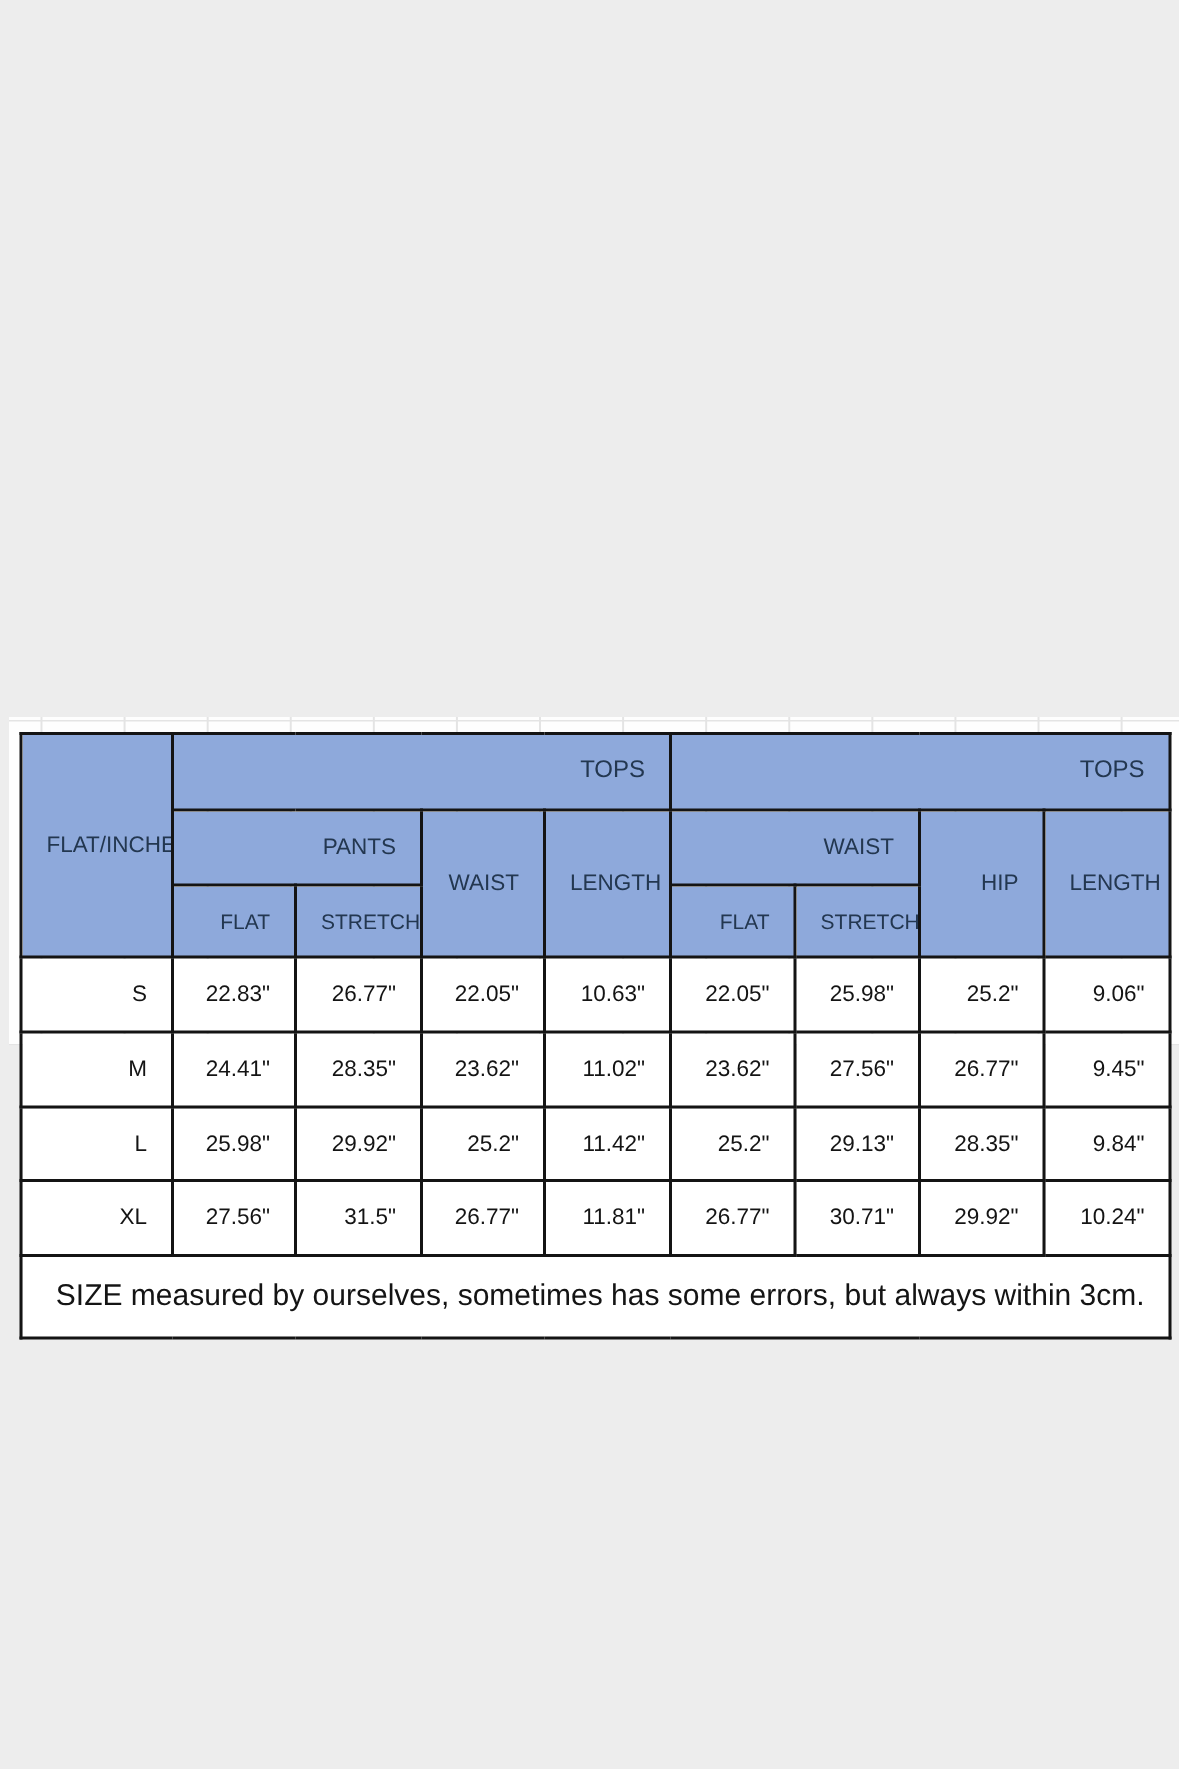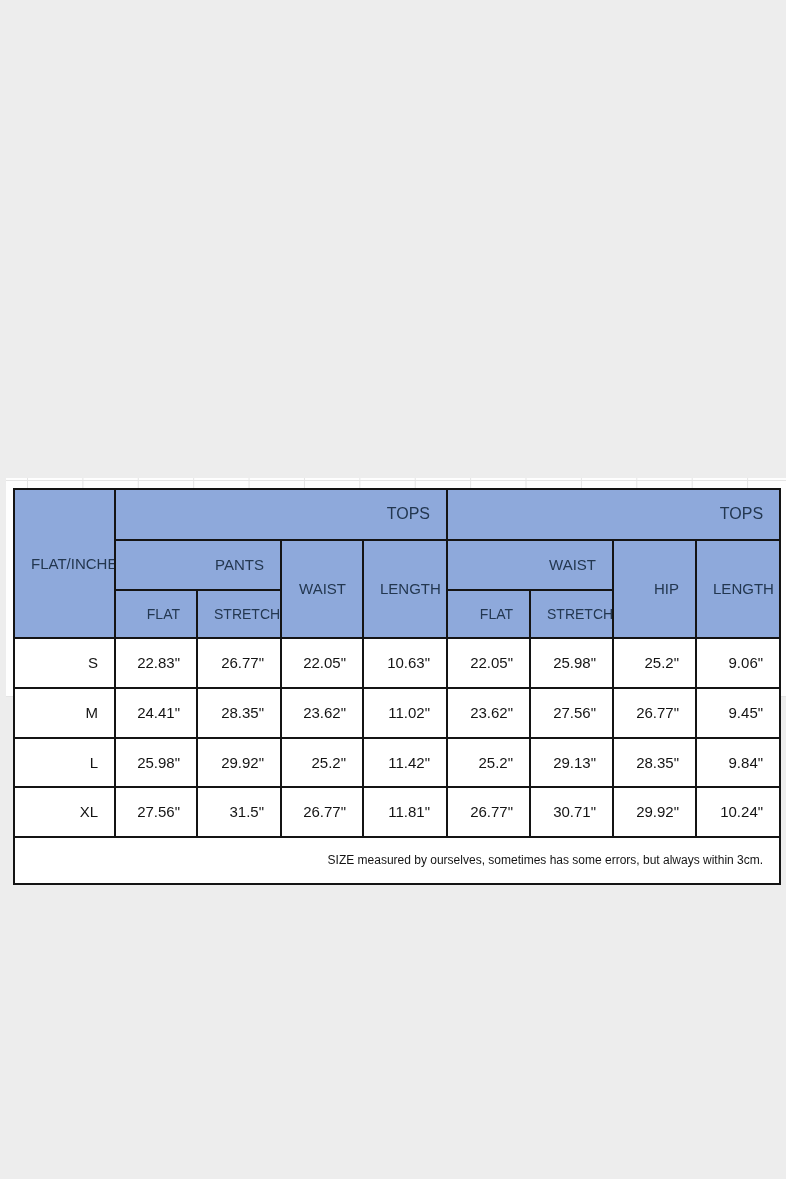--- a/index.html
+++ b/index.html
@@ -64,21 +64,21 @@
   tr.data td{
     height:20px;
     background:#fff;
     color:var(--body_text);
     font-size:15px;
   }
   td.foot{
     height:20px;
     background:#fff;
     color:var(--body_text);
-    font-size:12px;
+    font-size:20px;
   }
 </style>
 </head>
 <body>
 
 <div class="sheet"></div>
 
 <table class="chart">
   <colgroup>
     <col style="width:101px">

